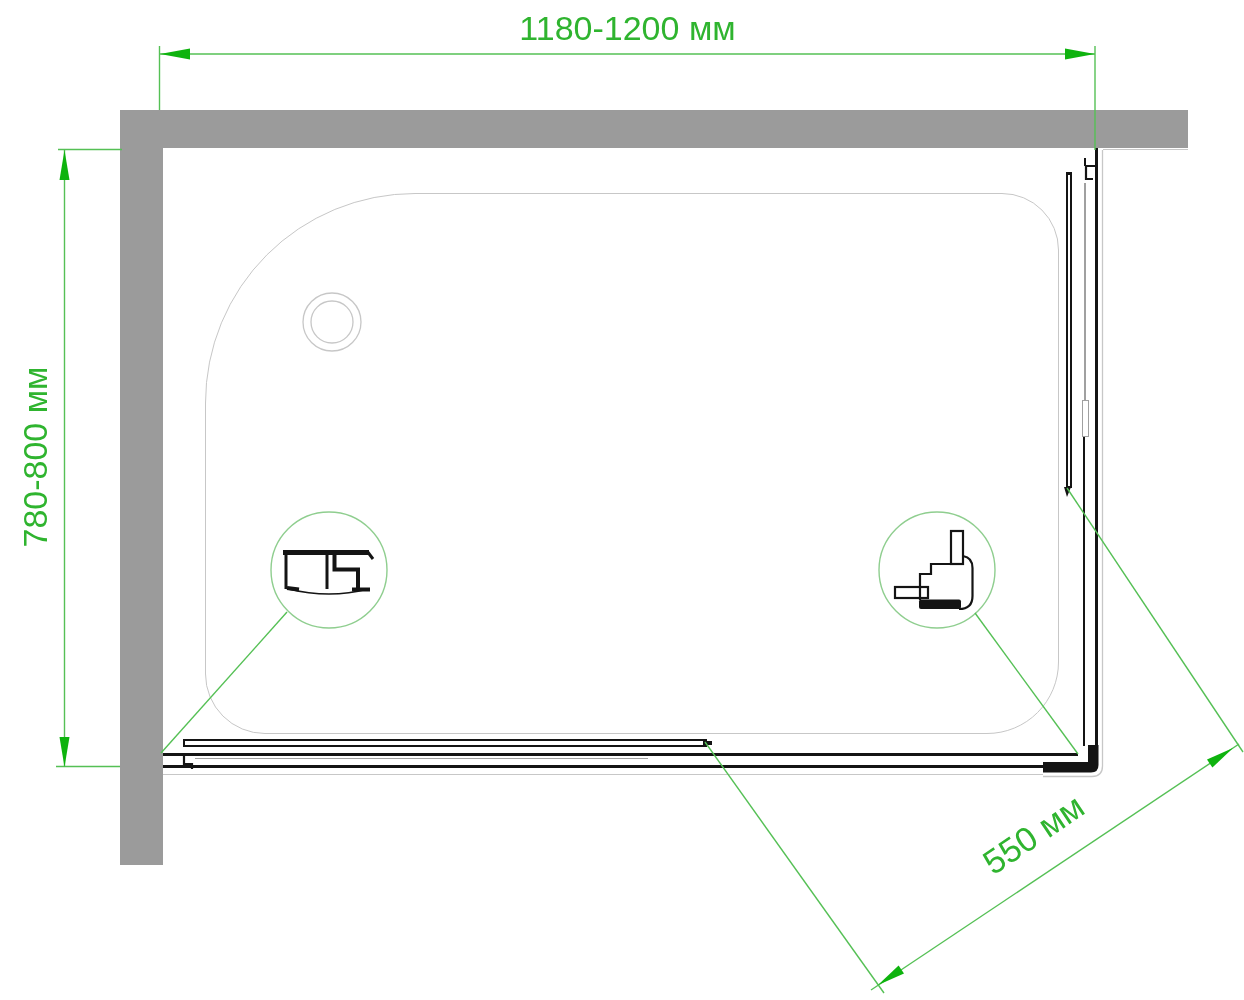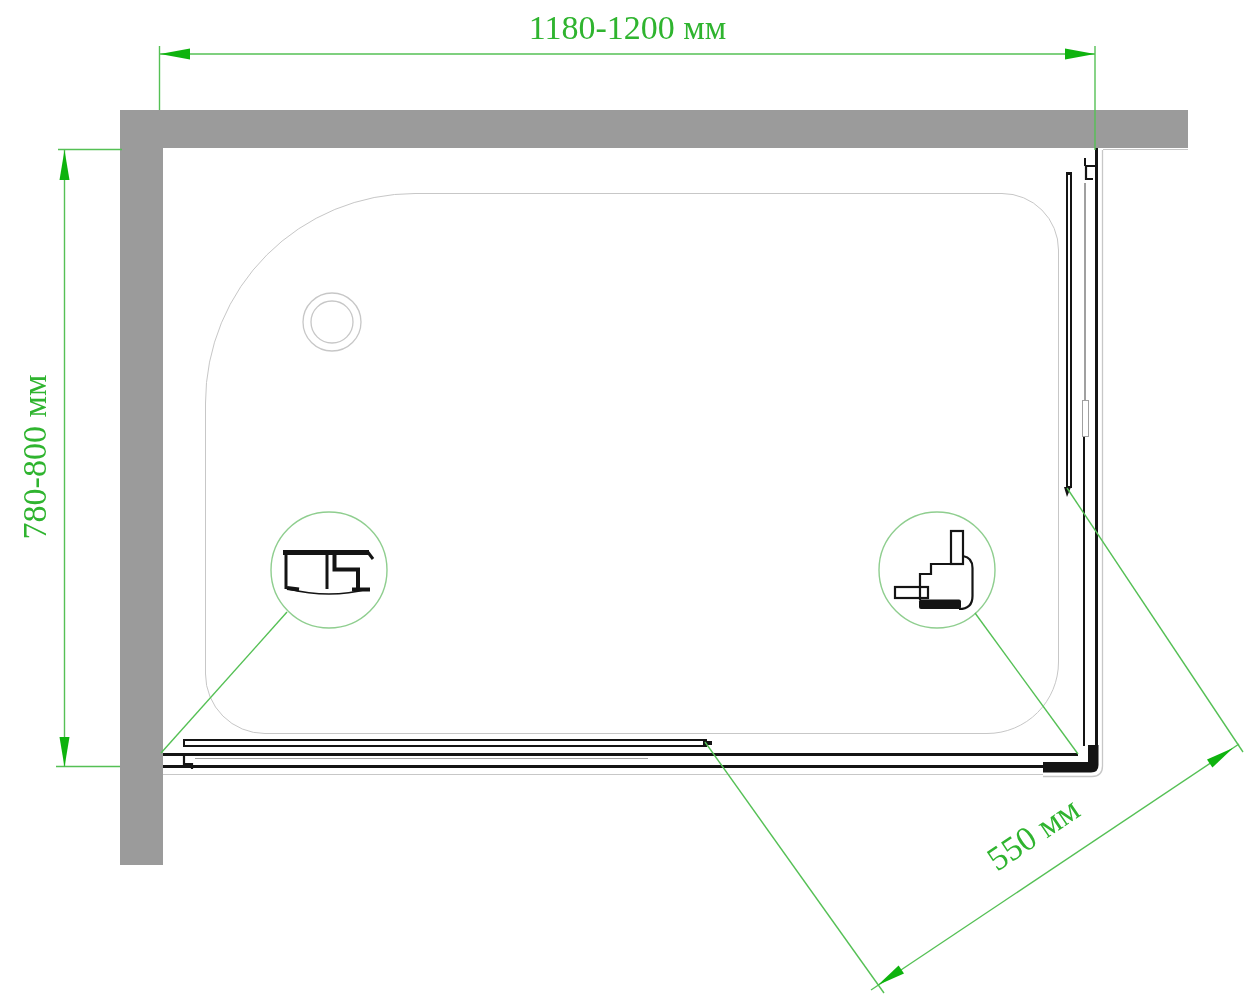--- a/index.html
+++ b/index.html
@@ -9,21 +9,21 @@
     --circle-green:#8fce8f;
     --wall-gray:#9b9b9b;
     --tray-outline:#c7c7c7;
     --glass-gray:#a0a0a0;
     --profile-black:#141414;
     --background:#ffffff;
   }
   html,body{margin:0;padding:0;background:#fff;}
   .stage{
     position:relative;width:1244px;height:1000px;background:var(--background);
-    overflow:hidden;font-family:Liberation Serif, serif;
+    overflow:hidden;font-family:Liberation Sans, sans-serif;
   }
   .abs{position:absolute;}
   .wall{background:var(--wall-gray);}
   .blackline{background:var(--profile-black);}
   .grayline{background:var(--glass-gray);}
   .lightline{background:var(--tray-outline);}
   .tray{
     border:1.3px solid var(--tray-outline);
     border-radius:210px 57px 72px 60px;
     background:var(--background);

